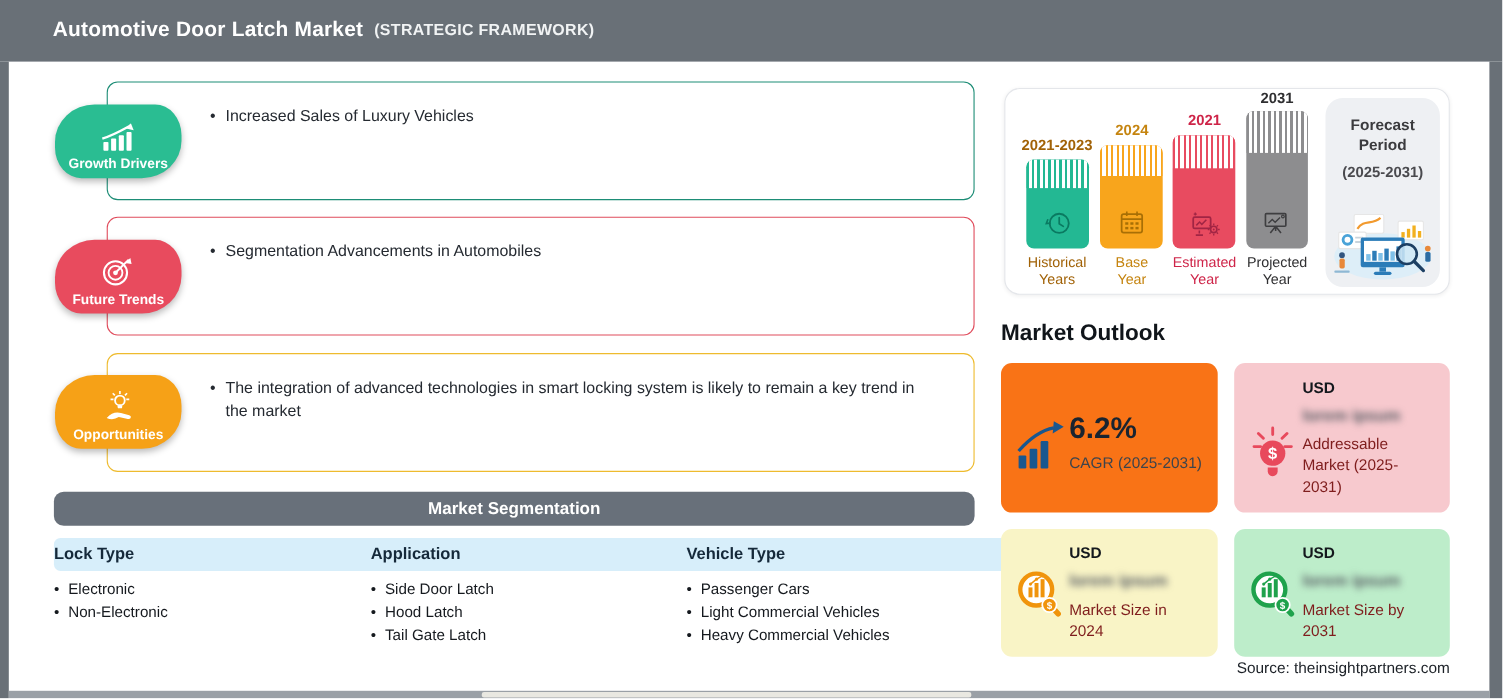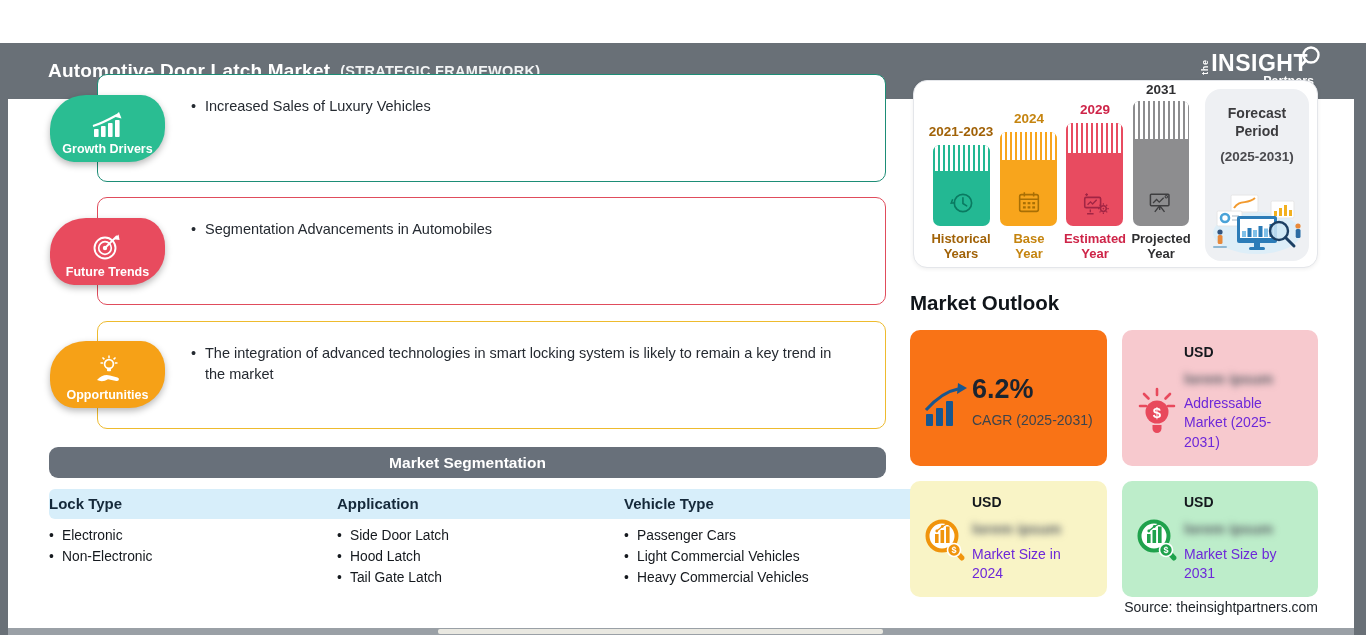--- a/index.html
+++ b/index.html
@@ -1,20 +1,20 @@
 <!DOCTYPE html>
 <html><head>
 <meta charset="utf-8">
 <style>
   html,body{margin:0;padding:0;}
   body{font-family:"Liberation Sans","DejaVu Sans",sans-serif;background:#ffffff;}
   #stage{position:relative;width:1366px;height:635px;background:#ffffff;overflow:hidden;}
 
   
-  .header{position:absolute;left:0;top:0;width:1366px;height:56px;background:#697077;margin-top:43px;}
+  .header{position:absolute;left:0;top:0;width:1366px;height:56px;background:#697077;}
   .frame-left{position:absolute;left:0;top:56px;width:8px;bottom:0;background:#697077;}
   .frame-right{position:absolute;right:0;top:56px;width:12px;bottom:0;background:#697077;}
   .frame-bottom{position:absolute;left:8px;right:12px;bottom:0;height:7px;background:#9aa0a6;}
   .scroll-thumb{position:absolute;left:430px;bottom:1px;width:445px;height:5px;background:#e9e8e1;border-radius:2px;}
 
   .title-wrap{position:absolute;left:48px;top:0;height:56px;display:flex;align-items:center;gap:10px;}
   .title-main{color:#ffffff;font-size:19px;font-weight:bold;letter-spacing:.2px;}
   .title-sub{color:#f1f3f4;font-size:14.5px;font-weight:600;letter-spacing:.3px;}
 
   
@@ -50,63 +50,52 @@
   .seg-list{position:absolute;top:526px;width:280px;margin:0;padding:0;list-style:none;}
   .seg-list li{font-size:13.8px;color:#15191e;line-height:20.8px;position:relative;padding-left:13px;}
   .seg-list li::before{content:"•";position:absolute;left:0;top:0;color:#15191e;}
 
   
   .timeline{position:absolute;left:913px;top:80px;width:405px;height:188px;background:#fff;border:1px solid #e4e6ea;border-radius:14px;box-shadow:0 1px 4px rgba(0,0,0,.07);box-sizing:border-box;}
   .tbar{position:absolute;border-radius:7px;overflow:hidden;}
   .tbar .stripes{width:100%;}
   .tbar .solid{position:absolute;left:0;right:0;bottom:0;display:flex;align-items:flex-end;justify-content:center;padding-bottom:9px;box-sizing:border-box;}
   .yr{position:absolute;font-size:13.5px;font-weight:bold;text-align:center;width:92px;}
-  .tlabel{position:absolute;top:150px;width:92px;text-align:center;font-size:13px;font-weight:bold;line-height:1.18;}
+  .tlabel{position:absolute;top:150px;width:92px;text-align:center;font-size:13px;font-weight:normal;line-height:1.18;}
   .c-green{color:#a16207;} .c-amber{color:#c5840f;} .c-red{color:#ce2448;} .c-dark{color:#2f2f31;}
   .forecast{position:absolute;left:291px;top:8px;width:104px;height:172px;background:#eef0f3;border-radius:16px;text-align:center;box-sizing:border-box;padding-top:15px;}
   .forecast .f1{font-size:14px;font-weight:bold;color:#3b3b3e;line-height:1.3;}
   .forecast .f3{font-size:13.5px;font-weight:bold;color:#4a4a4e;margin-top:9px;}
   .forecast svg{position:absolute;left:4px;bottom:4px;}
 
   
   .mo-title{position:absolute;left:910px;top:291px;font-size:20.5px;font-weight:bold;color:#10151a;}
   .card{position:absolute;border-radius:10px;box-sizing:border-box;}
   .card-blue{left:910px;top:330px;width:197px;height:136px;background:#f97316;}
   .card-pink{left:1122px;top:330px;width:196px;height:136px;background:#f7c9ce;}
   .card-yellow{left:910px;top:481px;width:197px;height:116px;background:#f9f4c6;}
   .card-green{left:1122px;top:481px;width:196px;height:116px;background:#bdedca;}
   .cagr-value{position:absolute;left:62px;top:44px;font-size:27px;font-weight:800;color:#1a2430;}
   .cagr-label{position:absolute;left:62px;top:82px;font-size:14px;color:#3d444c;}
   .usd{position:absolute;left:62px;font-size:14px;font-weight:800;color:#14181d;}
   .blurred{position:absolute;left:62px;font-size:15px;font-weight:bold;color:#575c63;filter:blur(3.6px);white-space:nowrap;}
-  .card-label{position:absolute;left:62px;font-size:14px;color:#6d28d9;line-height:1.38;width:120px;}
+  .card-label{position:absolute;left:62px;font-size:14px;color:#7f1d1d;line-height:1.38;width:120px;}
   .card-icon{position:absolute;}
 
   .source{position:absolute;right:48px;top:599px;font-size:14px;color:#1c2127;}
 </style>
 </head>
 <body>
 
 <div id="stage">
 
   <div class="header">
     <div class="title-wrap">
       <span class="title-main">Automotive Door Latch Market</span>
       <span class="title-sub">(STRATEGIC FRAMEWORK)</span>
-    </div>
-    <div class="logo">
-      <div class="logo-top">
-        <span class="logo-the">the</span>
-        <span class="logo-insight">INSIGHT</span>
-        <svg class="logo-lens" width="26" height="26" viewBox="0 0 26 26">
-          <circle cx="15" cy="10" r="7.5" fill="none" stroke="#fff" stroke-width="2.4"></circle>
-          <line x1="9.8" y1="15.5" x2="4.5" y2="21" stroke="#fff" stroke-width="2.6" stroke-linecap="round"></line>
-        </svg>
-      </div>
-      <div class="logo-partners">Partners</div>
     </div>
   </div>
   <div class="frame-left"></div>
   <div class="frame-right"></div>
   <div class="frame-bottom">
     <div class="scroll-thumb"></div>
   </div>
 
   <div class="driver-box b-green" style="top:74px;">
     <ul>
@@ -177,21 +166,21 @@
   </ul>
   <ul class="seg-list" style="left:624px;">
     <li>Passenger Cars</li>
     <li>Light Commercial Vehicles</li>
     <li>Heavy Commercial Vehicles</li>
   </ul>
 
   <div class="timeline">
     <div class="yr c-green" style="left:1px;top:43px;">2021-2023</div>
     <div class="yr c-amber" style="left:69px;top:30px;">2024</div>
-    <div class="yr c-red" style="left:135px;top:21px;">2029</div>
+    <div class="yr c-red" style="left:135px;top:21px;">2021</div>
     <div class="yr c-dark" style="left:201px;top:1px;">2031</div>
 
     <div class="tbar" style="left:19px;top:64px;width:57px;height:81px;background:#23b893;">
       <div class="stripes" style="height:26px;background:repeating-linear-gradient(90deg,#23b893 0 2px,#ffffff 2px 5px);"></div>
       <div class="solid">
         <svg width="28" height="28" viewBox="0 0 30 30">
           <circle cx="16" cy="15" r="9.3" fill="none" stroke="#0a7a61" stroke-width="1.8"></circle>
           <path d="M16 9.5 V15.5 L20 18" fill="none" stroke="#0a7a61" stroke-width="1.7" stroke-linecap="round"></path>
           <path d="M5 11 l-1.6 4.2 4.3 -0.4" fill="none" stroke="#0a7a61" stroke-width="1.6"></path>
         </svg>

